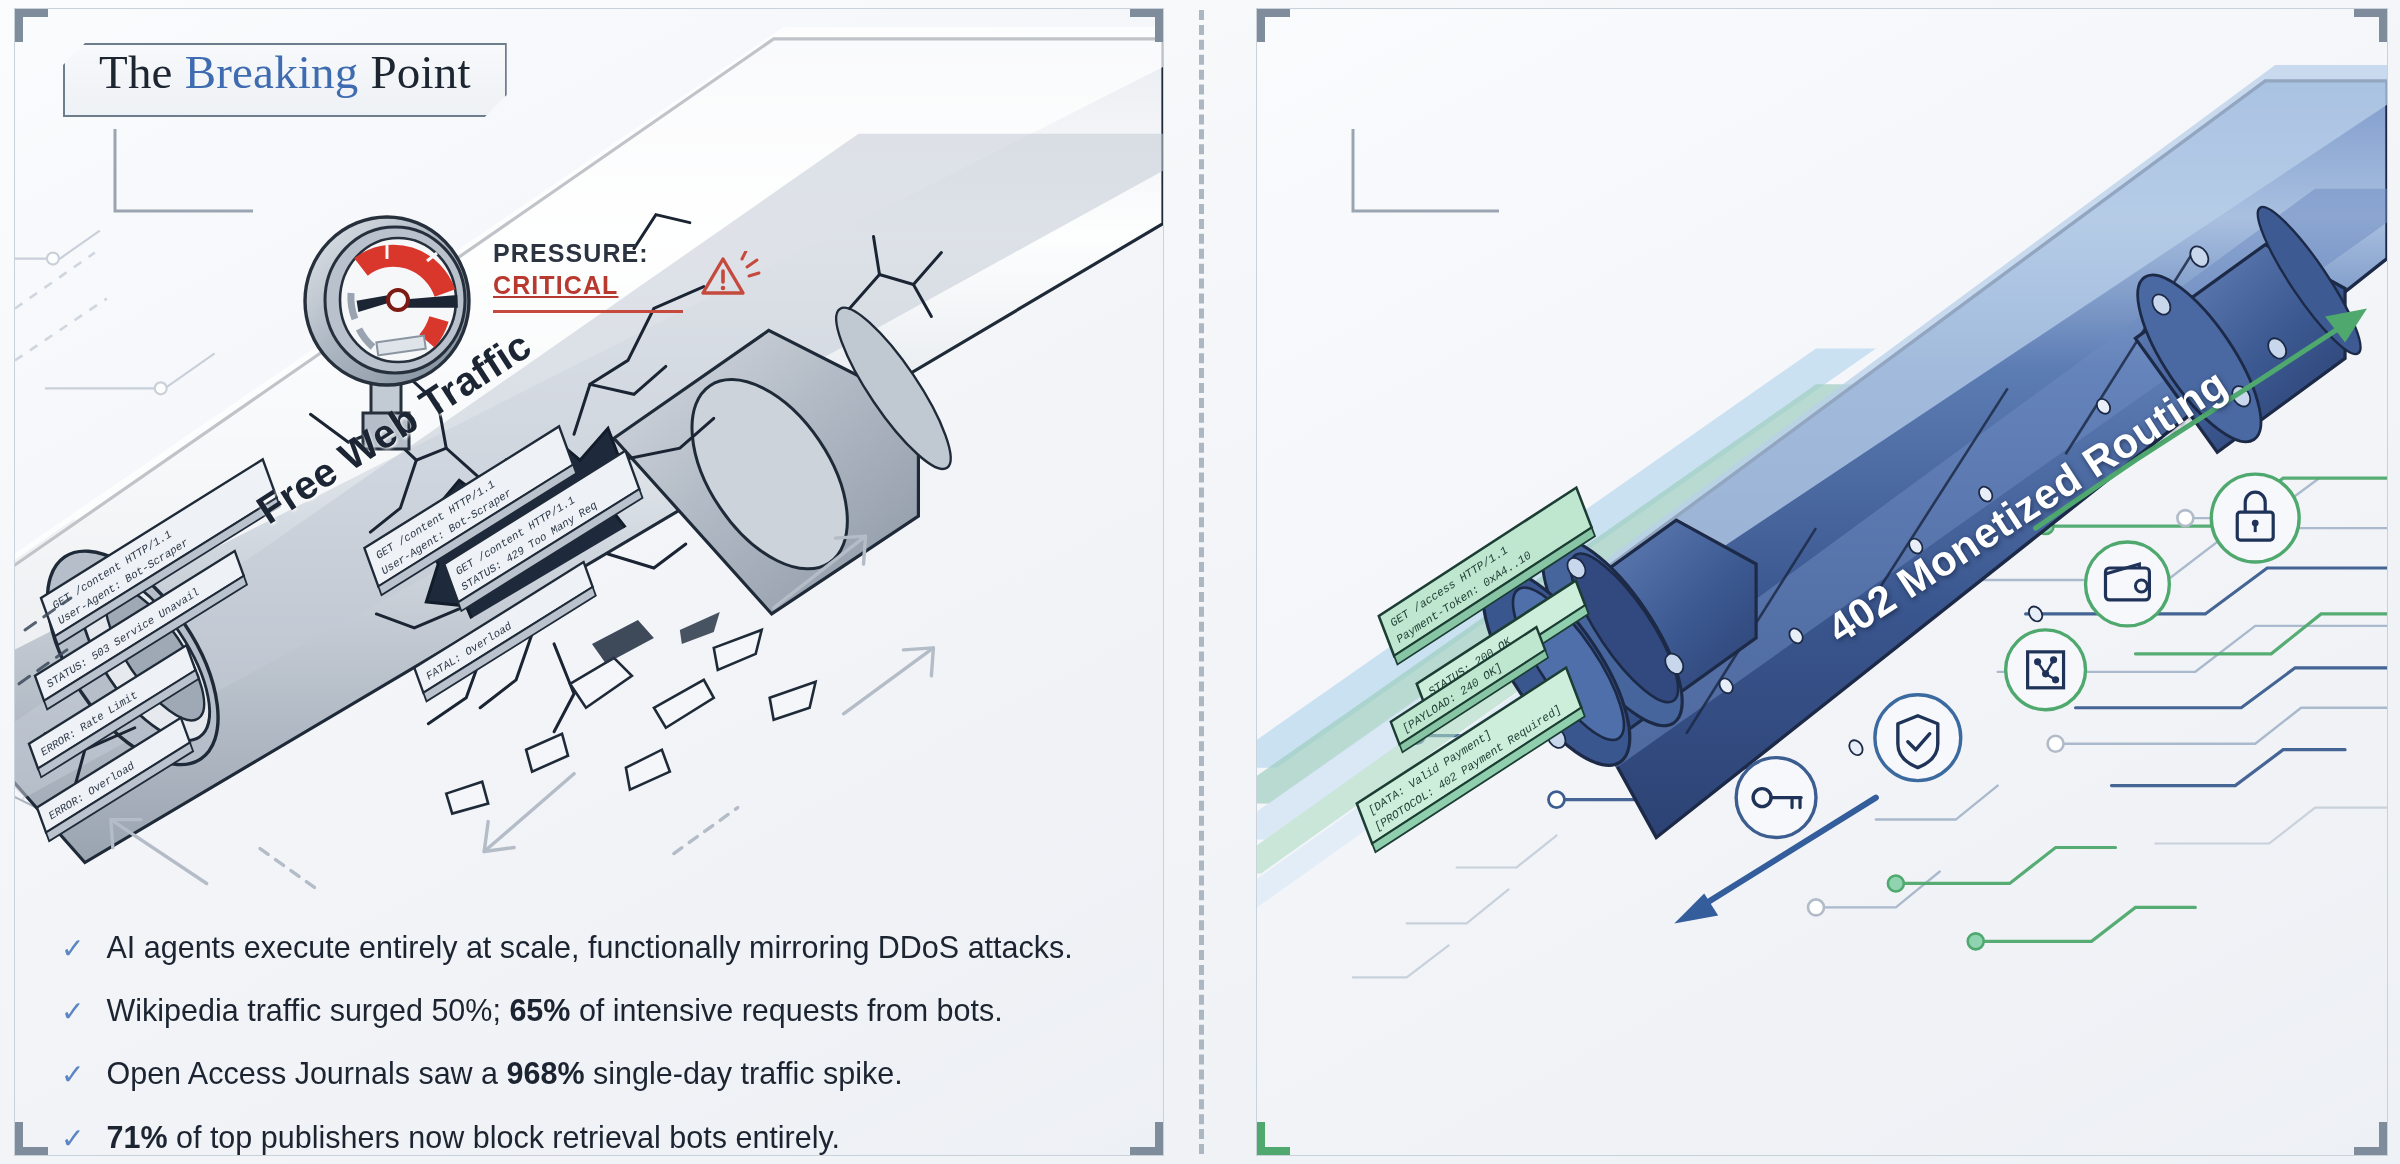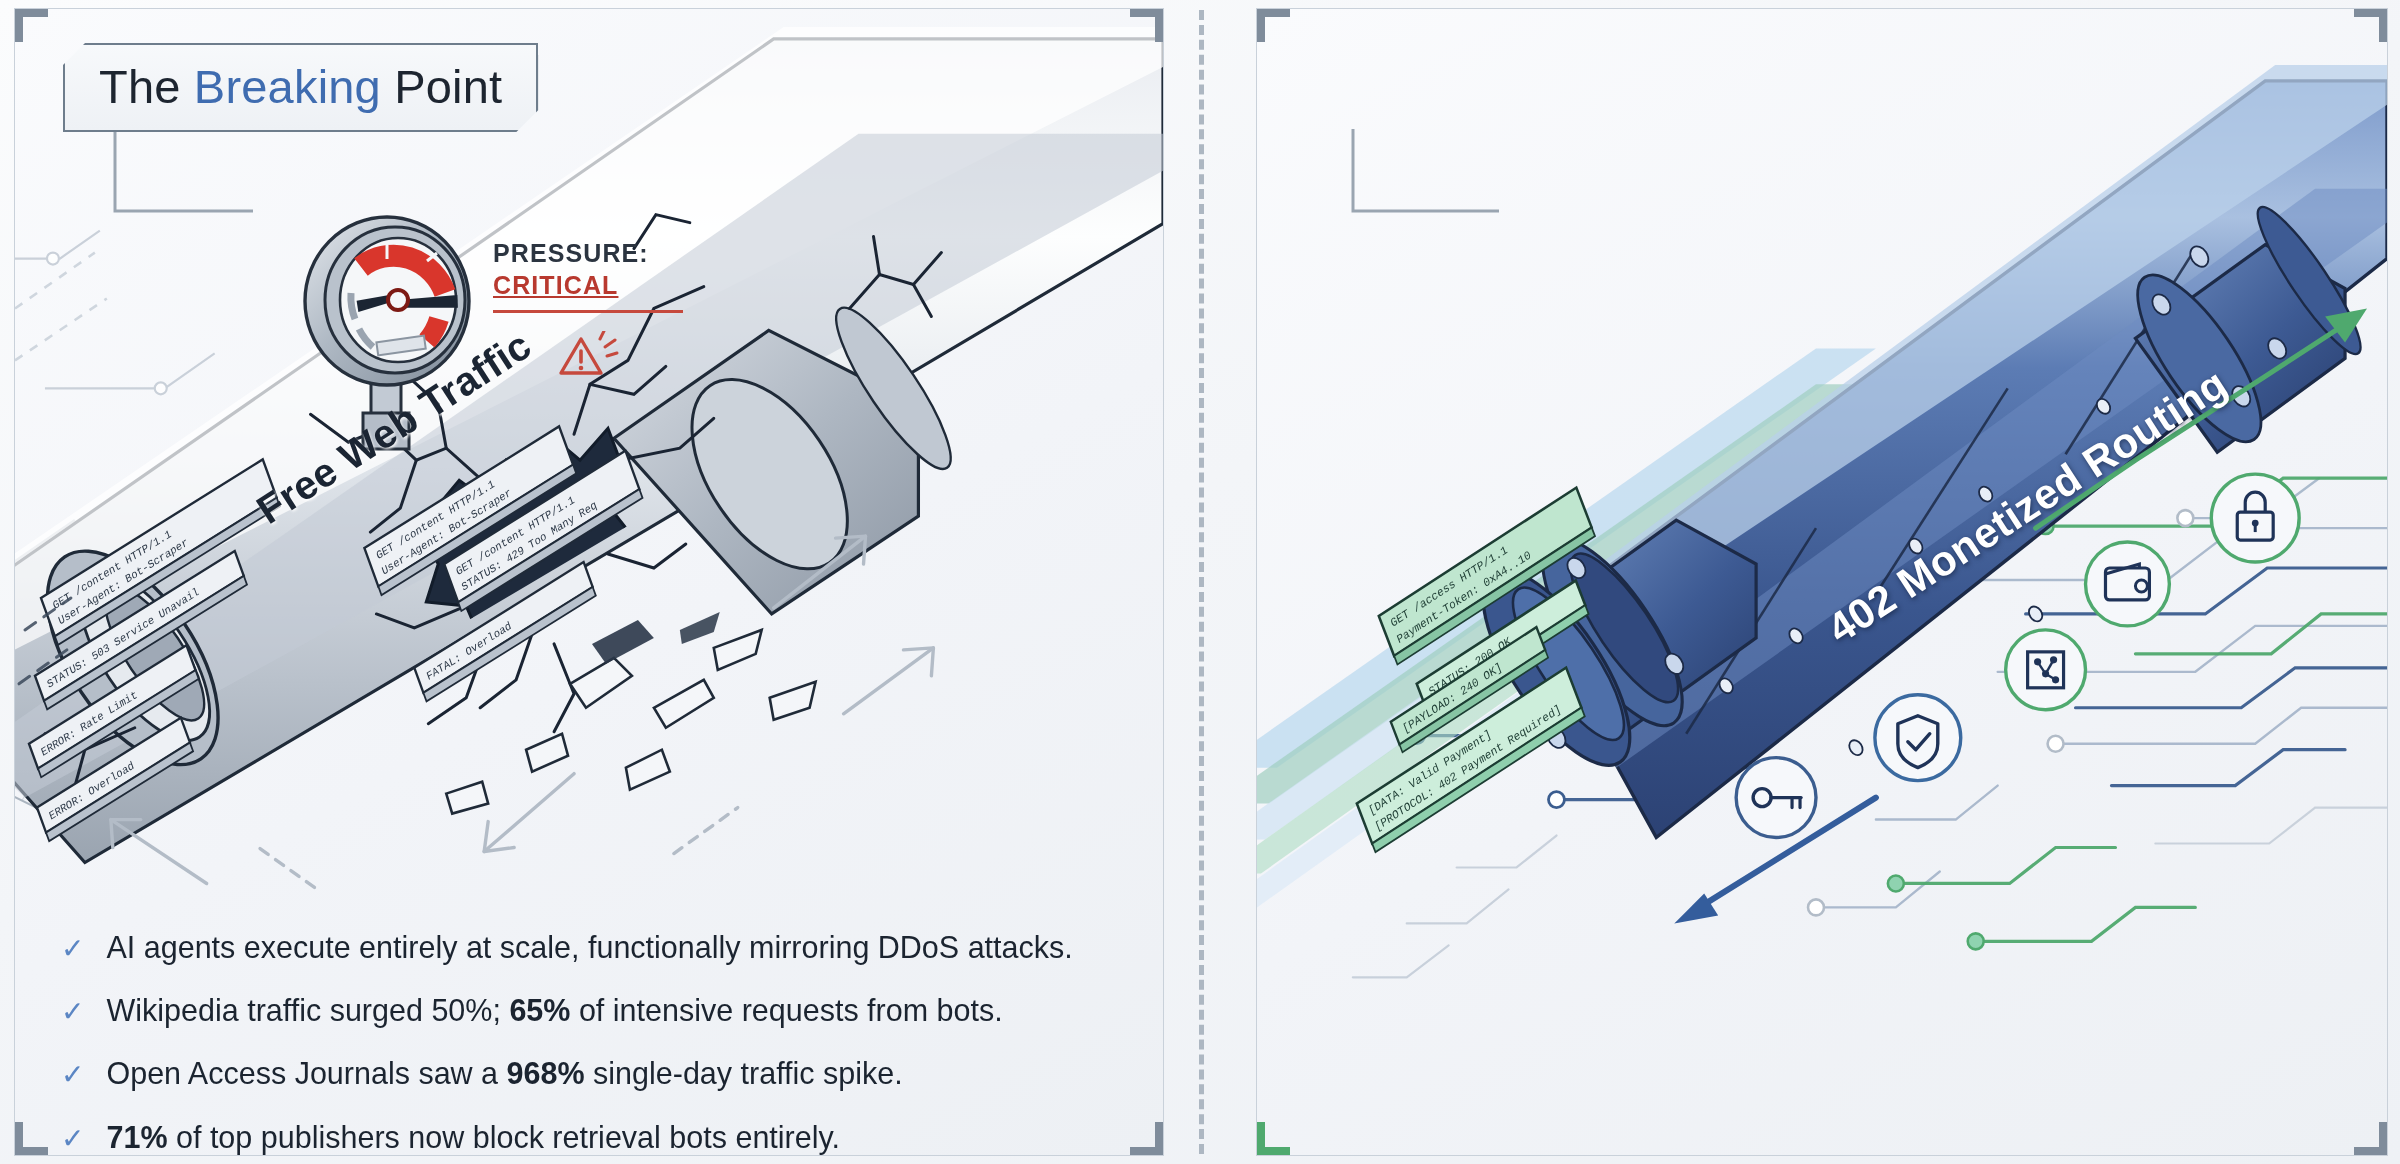--- a/index.html
+++ b/index.html
@@ -39,39 +39,40 @@
   .divider {
     position: absolute; left: 1199px; top: 10px; bottom: 10px;
     width: 0; border-left: 5px dashed #adb7c2; z-index: 30;
   }
 
   
   .title-plate {
     position: absolute; z-index: 25;
     background: linear-gradient(180deg,#f7f9fb 0%,#eef1f5 100%);
     border: 2px solid #6e7d8c;
-    padding: 14px 34px 16px 34px;
+    padding: 0 34px 16px 34px;
     clip-path: polygon(22px 0, 100% 0, 100% calc(100% - 22px), calc(100% - 22px) 100%, 0 100%, 0 22px);
     box-shadow: 10px 11px 0 -1px rgba(150,162,176,0.45);
     white-space: nowrap;
+    font-family: Liberation Serif, serif;
   }
   .title-plate span { font-size: 47px; font-weight: 400; color: #1d2530; letter-spacing: .2px; }
   .title-plate .accent-blue  { color: #3f6cb0; }
   #title-left  { left: 48px;  top: 34px; }
 
   
   .leader { position: absolute; z-index: 20; pointer-events: none; }
 
   
   .gauge-wrap { position: absolute; z-index: 26; }
   #gauge-left  { left: 280px;  top: 192px; }
 
   .status-block { position: absolute; z-index: 27; }
   #status-left  { left: 478px;  top: 228px; }
-  .status-row { display: flex; align-items: center; gap: 16px; flex-direction: column; }
+  .status-row { display: flex; align-items: flex-end; gap: 16px; }
   .status-text .lbl {
     display:block; font-size: 25px; font-weight: 700; letter-spacing: 1.1px; color: #2b3440;
     line-height: 1.28;
   }
   .status-text .val {
     display:block; font-size: 25px; font-weight: 700; letter-spacing: 1.1px; line-height: 1.28;
   }
   #status-left .val  { color: #b8392f; text-decoration: underline; }
   .status-text .rule { display:block; margin-top: 9px; height: 3px; width: 190px; }
   #status-left .rule  { background: #c6493d; }

